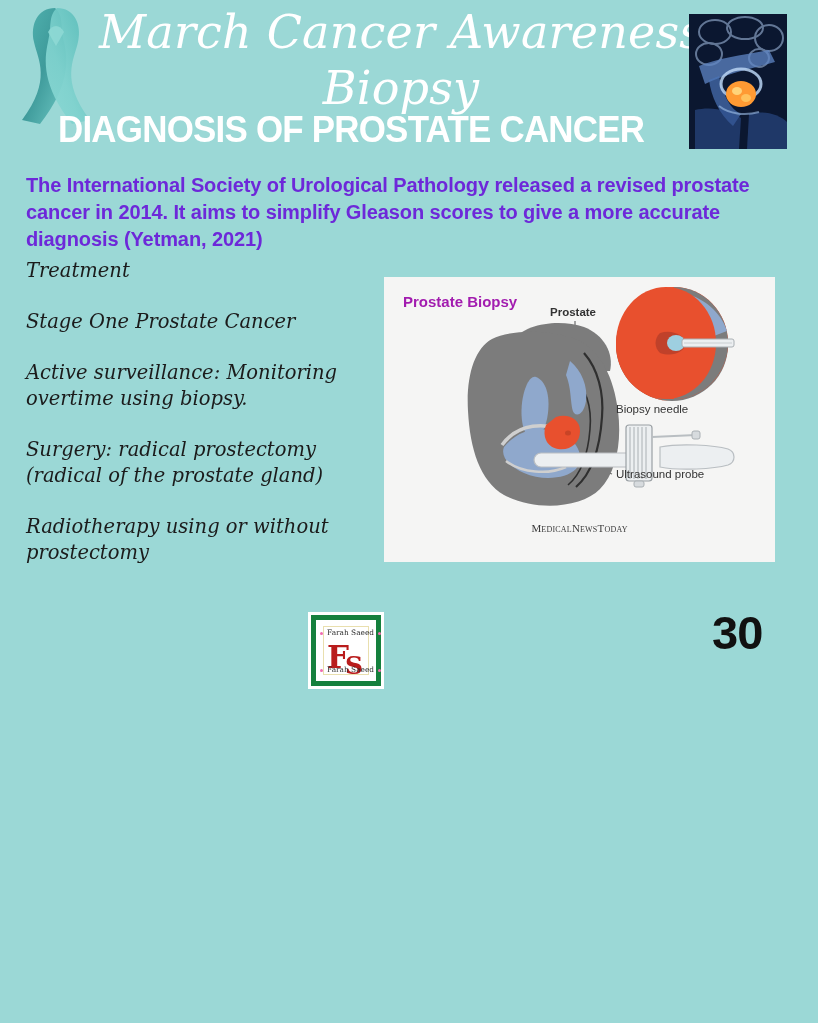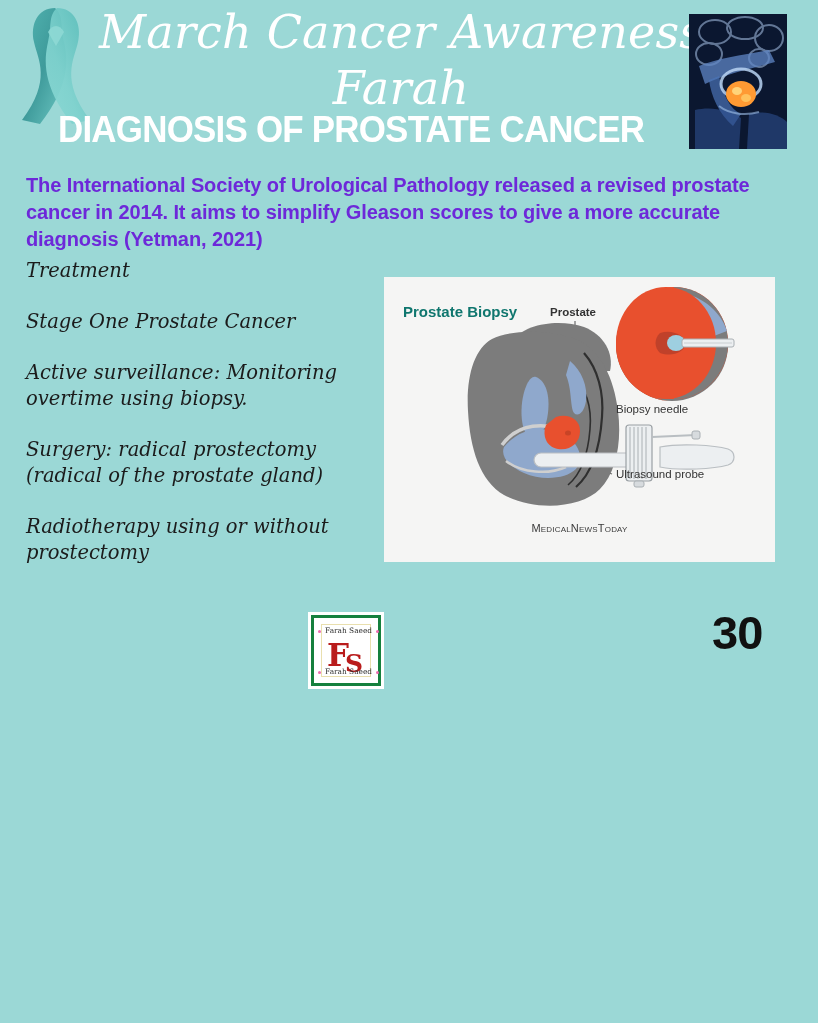--- a/index.html
+++ b/index.html
@@ -57,45 +57,45 @@
   .left-col .blk:last-child{margin-bottom:0;}
 
   
   .panel{
     position:absolute;left:384px;top:277px;width:391px;height:285px;
     background:#f5f5f4;overflow:hidden;
   }
   .panel-title{
     position:absolute;left:19px;top:16px;
     font-family:"Liberation Sans", sans-serif;
-    font-weight:bold;font-size:15px;color:#0f766e;margin-top:10px;
+    font-weight:bold;font-size:15px;color:#a21caf;
   }
   .panel-credit{
     position:absolute;left:0;top:245px;width:391px;text-align:center;
-    font-family:Liberation Sans, sans-serif;
+    font-family:Liberation Serif, serif;
     font-size:11px;color:#3a3a3a;font-variant:small-caps;
     letter-spacing:.2px;
   }
   .dlabel{
     position:absolute;
     font-family:"Liberation Sans", sans-serif;
     font-size:11.5px;color:#333;white-space:nowrap;
   }
   .lbl-prostate{left:166px;top:29px;font-weight:bold;}
   .lbl-needle{left:232px;top:126px;}
   .lbl-probe{left:232px;top:191px;}
 
   
   .logo{
     position:absolute;left:308px;top:612px;width:76px;height:77px;
     background:#ffffff;
   }
   .logo-frame{
     position:absolute;left:3px;top:3px;right:3px;bottom:3px;
-    border:3px solid #15803d;background:#ffffff;
+    border:5px solid #15803d;background:#ffffff;
   }
   .logo-inner{
     position:absolute;left:7px;top:6px;right:7px;bottom:6px;
     border:1px solid #e9dfae;background:#fff;
   }
   .logo-top,.logo-bot{
     position:absolute;left:0;width:100%;text-align:center;
     font-family:"DejaVu Serif", serif;
     font-size:7.4px;color:#2b2b2b;white-space:nowrap;
   }
@@ -141,21 +141,21 @@
           </linearGradient>
         </defs>
         <path d="M47 6 C30 6 22 22 26 40 C30 58 44 78 14 118 L32 122 C62 84 60 58 56 40 C52 24 56 14 47 6 Z" fill="url(#rg)"></path>
         <path d="M49 6 C66 6 74 22 70 40 C66 58 52 78 82 118 L64 122 C34 84 36 58 40 40 C44 24 40 14 49 6 Z" fill="url(#rg2)" opacity=".93"></path>
         <path d="M40 30 C44 22 52 22 56 30 L48 44 Z" fill="#8fd9d5" opacity=".85"></path>
       </svg>
     </div>
 
     <div class="title-block">
       <div class="title">March Cancer Awareness</div>
-      <div class="title">Farah</div>
+      <div class="title">Biopsy</div>
     </div>
 
     <div class="subtitle">DIAGNOSIS OF PROSTATE CANCER</div>
 
     <div class="xray">
       <svg width="98" height="135" viewBox="0 0 98 135">
         <rect width="98" height="135" fill="#0b1730"></rect>
         <g opacity=".55" fill="none" stroke="#a9c4e8" stroke-width="2">
           <ellipse cx="26" cy="18" rx="16" ry="12"></ellipse>
           <ellipse cx="56" cy="14" rx="18" ry="11"></ellipse>

